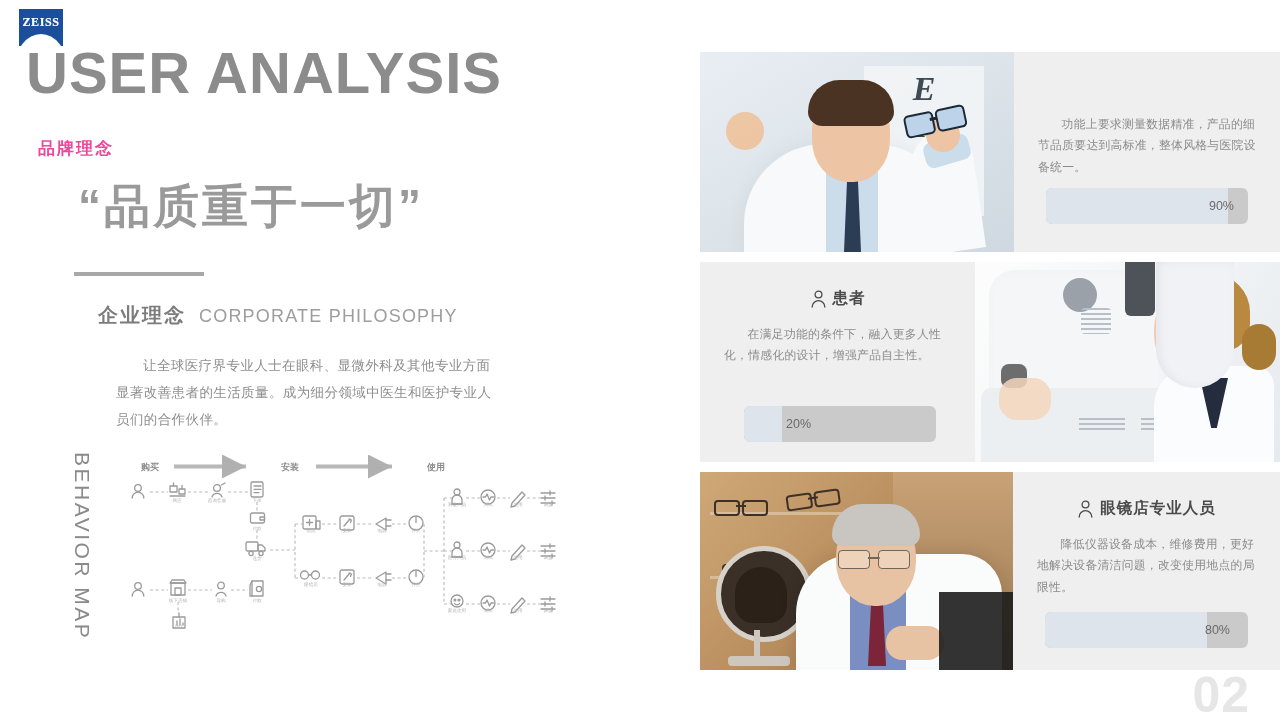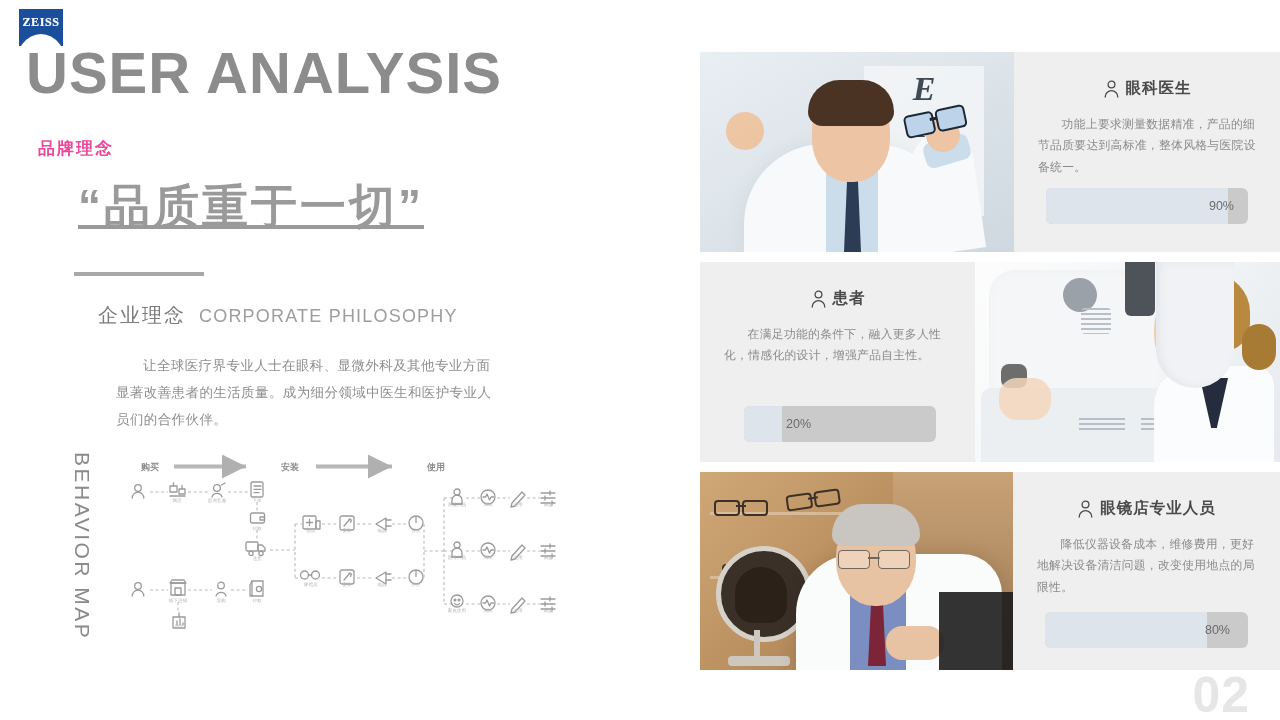--- a/index.html
+++ b/index.html
@@ -36,27 +36,26 @@
     color:#8c8c8c;line-height:1;white-space:nowrap;
   }
   .brand-label{
     position:absolute;left:38px;top:137px;
     font-size:17px;font-weight:700;color:#ec4899;letter-spacing:2px;
   }
   .slogan{
     position:absolute;left:78px;top:176px;
     font-size:46px;font-weight:700;color:#9a9a9a;letter-spacing:3px;
     white-space:nowrap;
-    text-decoration:underline;
   }
   .rule{
     position:absolute;left:74px;top:272px;width:130px;height:4px;background:#a8a8a8;
   }
   .phil-row{position:absolute;left:98px;top:302px;display:flex;align-items:baseline;gap:13px;}
-  .phil-cn{font-size:20px;font-weight:400;color:#7c7c7c;letter-spacing:2px;}
+  .phil-cn{font-size:20px;font-weight:700;color:#7c7c7c;letter-spacing:2px;}
   .phil-en{font-size:18px;color:#9d9d9d;letter-spacing:1.2px;}
   .body-copy{
     position:absolute;left:116px;top:352px;width:380px;
     font-size:13.5px;line-height:2.0;color:#8e8e8e;letter-spacing:.4px;
     text-indent:2em;
   }
 
   
   .bmap-label{
     position:absolute;left:60px;top:452px;height:190px;width:34px;
@@ -467,27 +466,20 @@
             <div class="cuff"></div>
             <div class="hand"></div>
           <div class="glasses">
               <b class="a"></b>
               <s></s>
               <b class="b"></b>
             </div>
         </div>
       </div>
       <div class="panel">
-        <div class="card-head">
-          <svg class="person-icon" viewBox="0 0 17 18">
-            <circle cx="8.5" cy="4.5" r="3.4" fill="none" stroke="#4a4a4a" stroke-width="1.3"></circle>
-            <path d="M2.2,17 a6.3,6.3 0 0 1 12.6,0" fill="none" stroke="#4a4a4a" stroke-width="1.3" stroke-linecap="round"></path>
-          </svg>
-          <span class="role">眼科医生</span>
-        </div>
         <div class="card-desc">功能上要求测量数据精准，产品的细节品质要达到高标准，整体风格与医院设备统一。</div>
         <div class="bar">
           <div class="fill" style="width: 90%;"></div>
           <div class="pct">90%</div>
         </div>
       </div>
     </div>
 
     <div class="card" id="card-2">
       <div class="photo">

